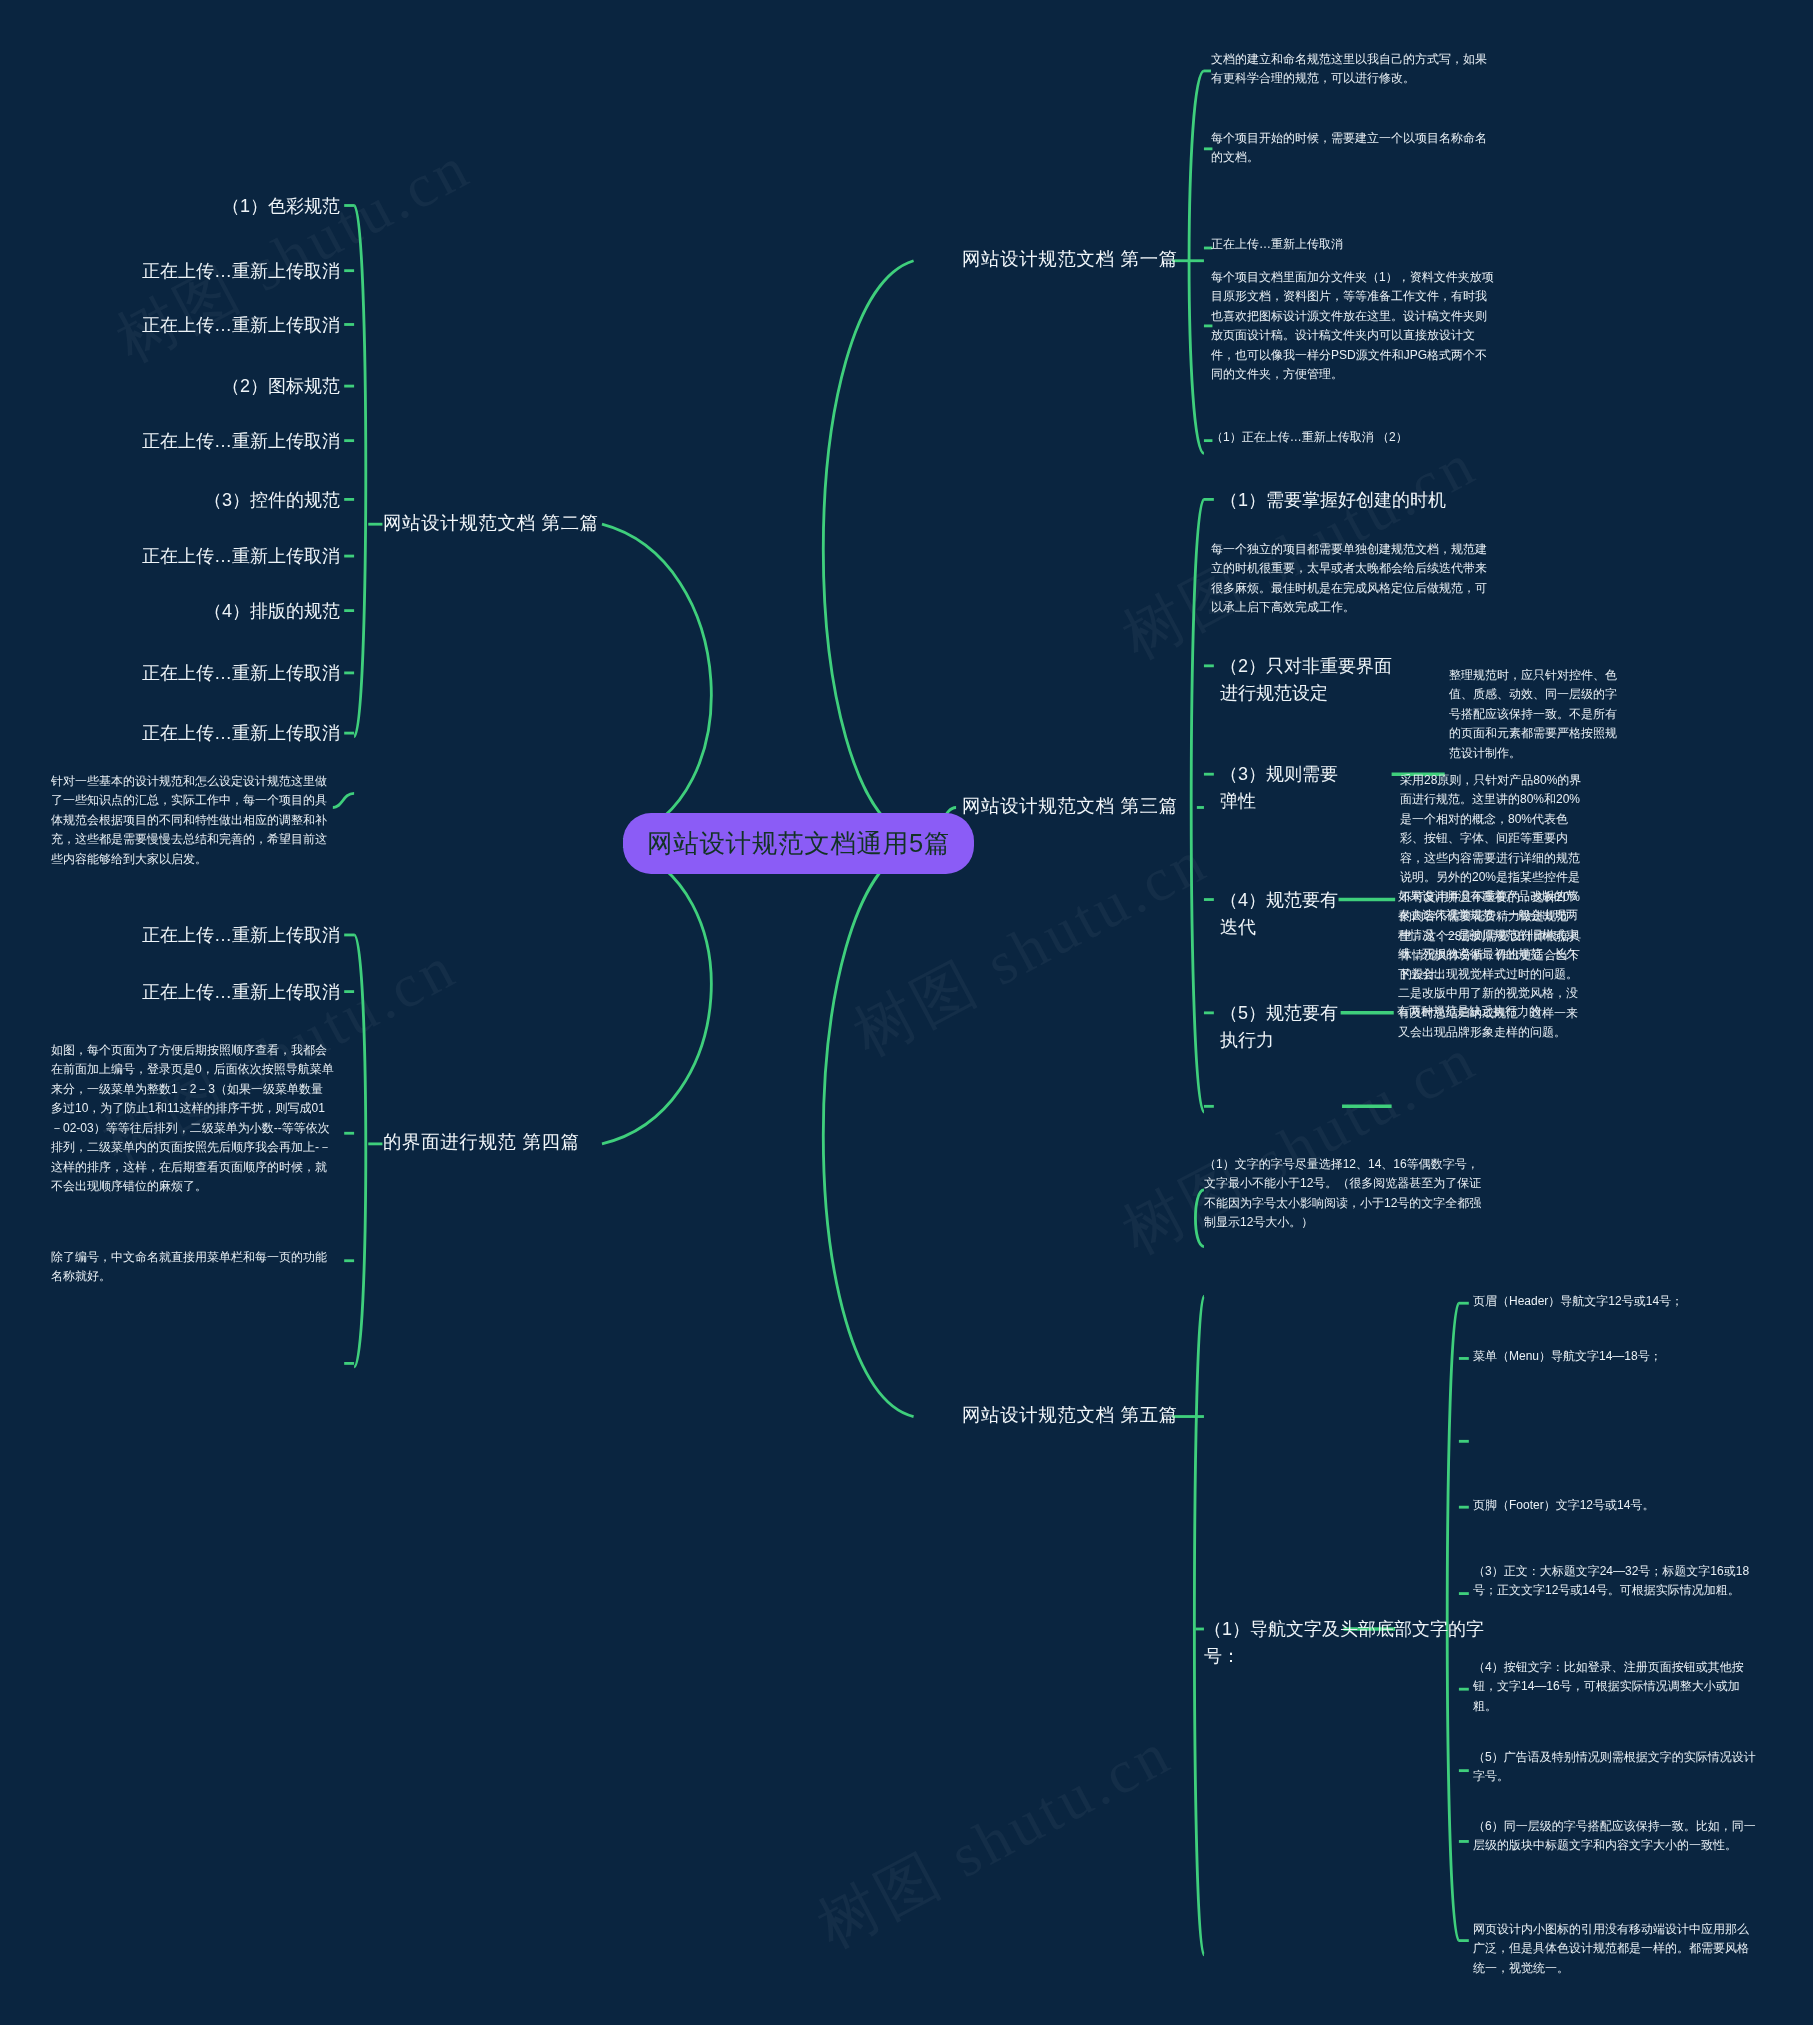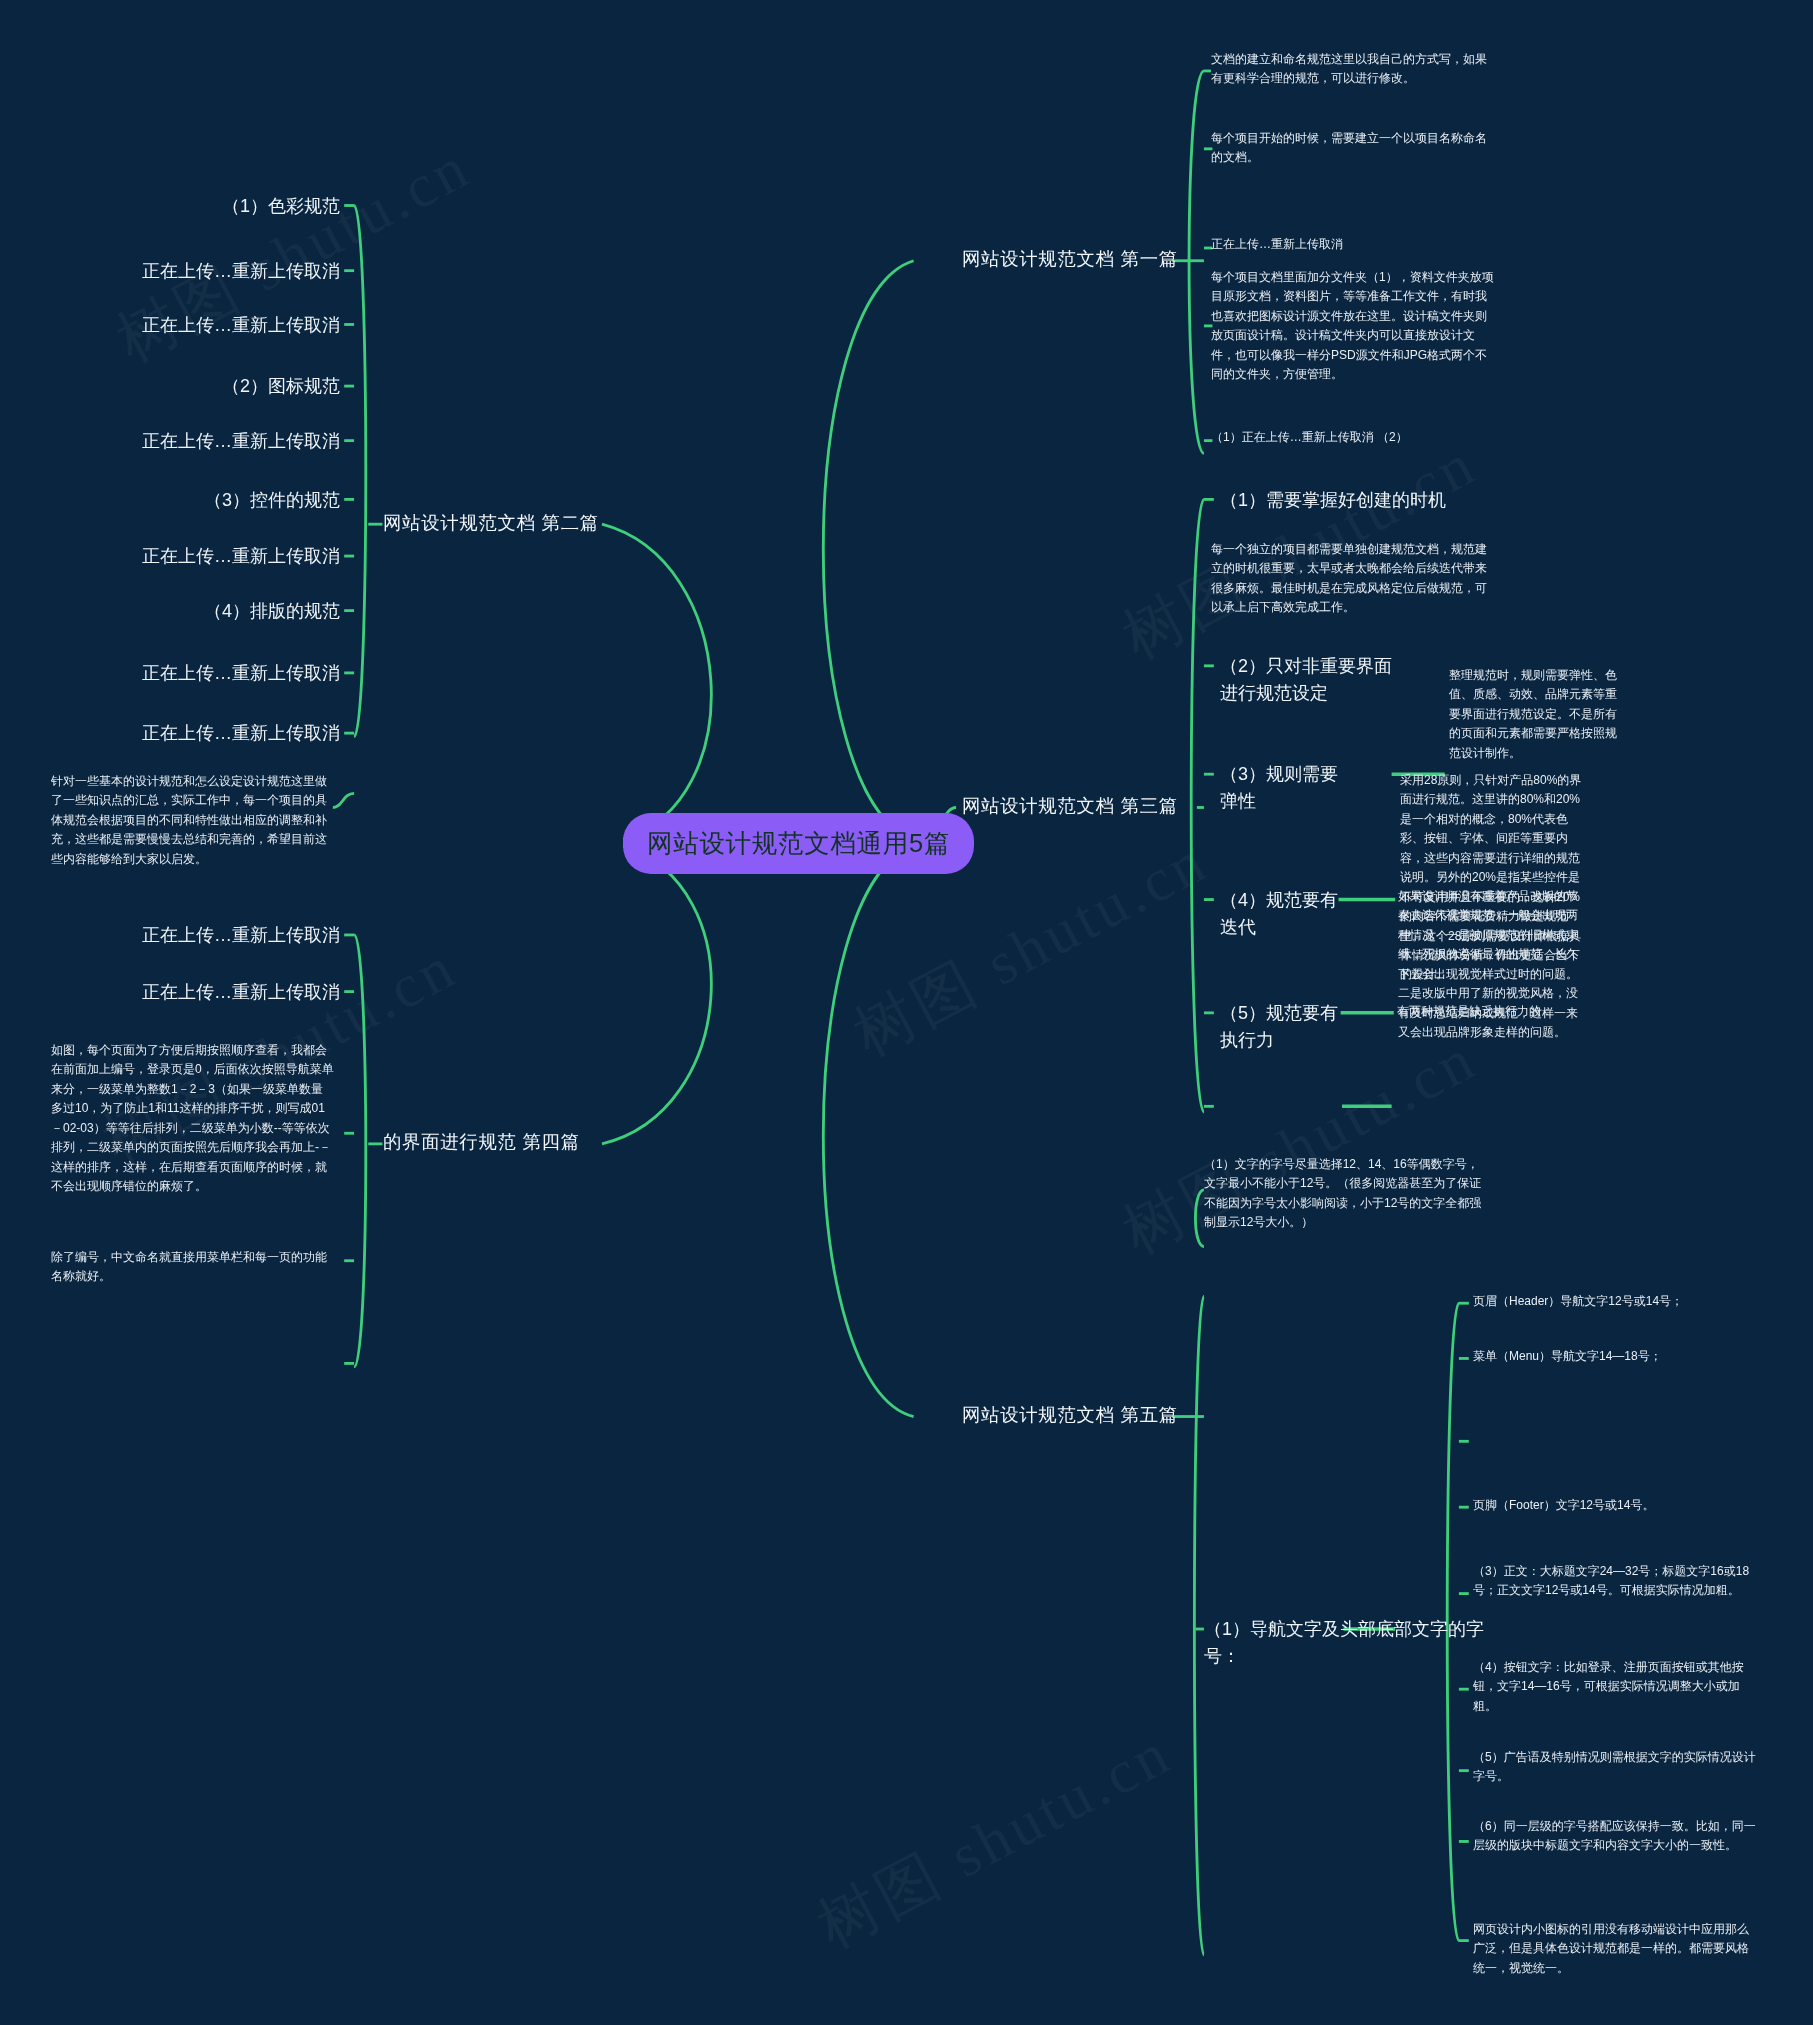--- a/index.html
+++ b/index.html
@@ -185,21 +185,21 @@
   <div class="node small" style="left:1211px;top:235px;width:283px;">正在上传…重新上传取消</div>
   <div class="node para" style="left:1211px;top:268px;width:283px;">每个项目文档里面加分文件夹（1），资料文件夹放项目原形文档，资料图片，等等准备工作文件，有时我也喜欢把图标设计源文件放在这里。设计稿文件夹则放页面设计稿。设计稿文件夹内可以直接放设计文件，也可以像我一样分PSD源文件和JPG格式两个不同的文件夹，方便管理。</div>
   <div class="node small" style="left:1211px;top:428px;width:283px;">（1）正在上传…重新上传取消 （2）</div>
 
   <div class="node branch" style="left:962px;top:792px;">网站设计规范文档 第三篇</div>
 
   <div class="node leaf" style="left:1220px;top:487px;width:241px;">（1）需要掌握好创建的时机</div>
   <div class="node para" style="left:1211px;top:540px;width:283px;">每一个独立的项目都需要单独创建规范文档，规范建立的时机很重要，太早或者太晚都会给后续迭代带来很多麻烦。最佳时机是在完成风格定位后做规范，可以承上启下高效完成工作。</div>
 
   <div class="node leaf" style="left:1220px;top:653px;width:184px;">（2）只对非重要界面进行规范设定</div>
-  <div class="node para" style="left:1449px;top:666px;width:177px;">整理规范时，规则需要弹性、色值、质感、动效、品牌元素等重要界面进行规范设定。不是所有的页面和元素都需要严格按照规范设计制作。</div>
+  <div class="node para" style="left:1449px;top:666px;width:177px;">整理规范时，应只针对控件、色值、质感、动效、同一层级的字号搭配应该保持一致。不是所有的页面和元素都需要严格按照规范设计制作。</div>
 
   <div class="node leaf" style="left:1220px;top:761px;width:128px;">（3）规则需要弹性</div>
   <div class="node para" style="left:1400px;top:771px;width:184px;">采用28原则，只针对产品80%的界面进行规范。这里讲的80%和20%是一个相对的概念，80%代表色彩、按钮、字体、间距等重要内容，这些内容需要进行详细的规范说明。另外的20%是指某些控件是不可复用并且不重要的，这种20%的内容不需要花费精力做进规范里。这个28原则需要设计师根据具体情况具体分析，作出更适合当下的设计。</div>
 
   <div class="node leaf" style="left:1220px;top:887px;width:128px;">（4）规范要有迭代</div>
   <div class="node para" style="left:1398px;top:887px;width:184px;">如果设计师没有跟着产品改版的节奏去迭代视觉规范，一般会出现两种情况：一是被原规范的旧样式束缚，死板的遵循最初的规范，长久下去会出现视觉样式过时的问题。二是改版中用了新的视觉风格，没有及时总结归纳成规范，这样一来又会出现品牌形象走样的问题。</div>
 
   <div class="node leaf" style="left:1220px;top:1000px;width:135px;">（5）规范要有执行力</div>
   <div class="node small" style="left:1397px;top:1002px;width:198px;">有两种规范是缺乏执行力的：</div>
 

